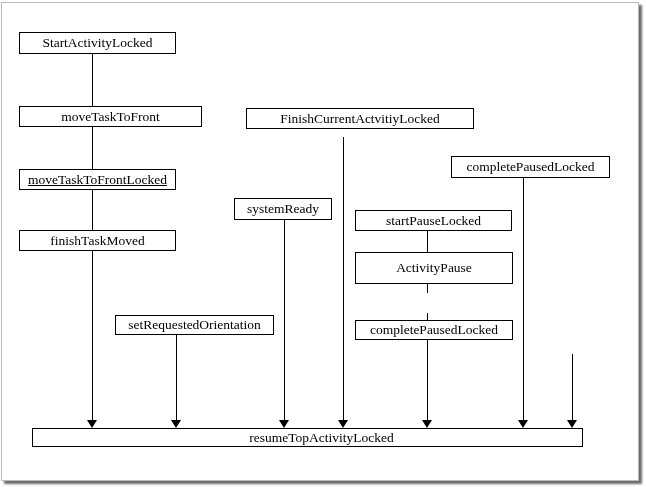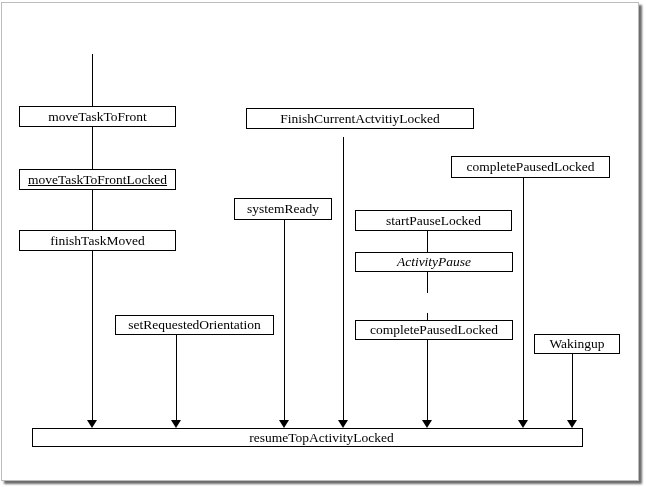--- a/index.html
+++ b/index.html
@@ -47,32 +47,32 @@
     z-index: 1;
   }
 </style>
 </head>
 <body>
 
 <div class="stage">
 
   <div class="frame"></div>
 
-  <div class="node" style="left:19px; top:106px; width:157px; height:21px;">moveTaskToFront</div>
+  <div class="node" style="left:19px; top:32px; width:157px; height:22px;">StartActivityLocked</div>
+  <div class="node" style="left:19px; top:106px; width:183px; height:21px;">moveTaskToFront</div>
   <div class="node" style="left:19px; top:169px; width:157px; height:21px;text-decoration:underline;">moveTaskToFrontLocked</div>
   <div class="node" style="left:19px; top:230px; width:157px; height:21px;">finishTaskMoved</div>
 
   <div class="node" style="left:246px; top:108px; width:228px; height:21px;">FinishCurrentActvitiyLocked</div>
   <div class="node" style="left:234px; top:198px; width:98px; height:22px;">systemReady</div>
   <div class="node" style="left:451px; top:156px; width:159px; height:22px;">completePausedLocked</div>
   <div class="node" style="left:355px; top:210px; width:157px; height:21px;">startPauseLocked</div>
-  <div class="node" style="left:355px; top:252px; width:158px; height:20px;font-style:italic;">ActivityPause</div>
+  <div class="node" style="left:355px; top:252px; width:158px; height:32px;">ActivityPause</div>
   <div class="node" style="left:355px; top:293px; width:158px; height:20px;margin-top:27px;">completePausedLocked</div>
   <div class="node" style="left:115px; top:315px; width:159px; height:20px;">setRequestedOrientation</div>
-  <div class="node" style="left:534px; top:334px; width:86px; height:20px;">Wakingup</div>
 
   <div class="node" style="left:32px; top:428px; width:551px; height:19px;padding-left:28px;">resumeTopActivityLocked</div>
 
   <div class="vline" style="left:92px;  top:54px;  height:52px;"></div>
   <div class="vline" style="left:92px;  top:127px; height:42px;"></div>
   <div class="vline" style="left:92px;  top:190px; height:40px;"></div>
   <div class="vline" style="left:92px;  top:251px; height:170px;"></div>
   <div class="vline" style="left:343px; top:137px; height:284px;"></div>
   <div class="vline" style="left:284px; top:220px; height:201px;"></div>
   <div class="vline" style="left:427px; top:231px; height:21px;"></div>

